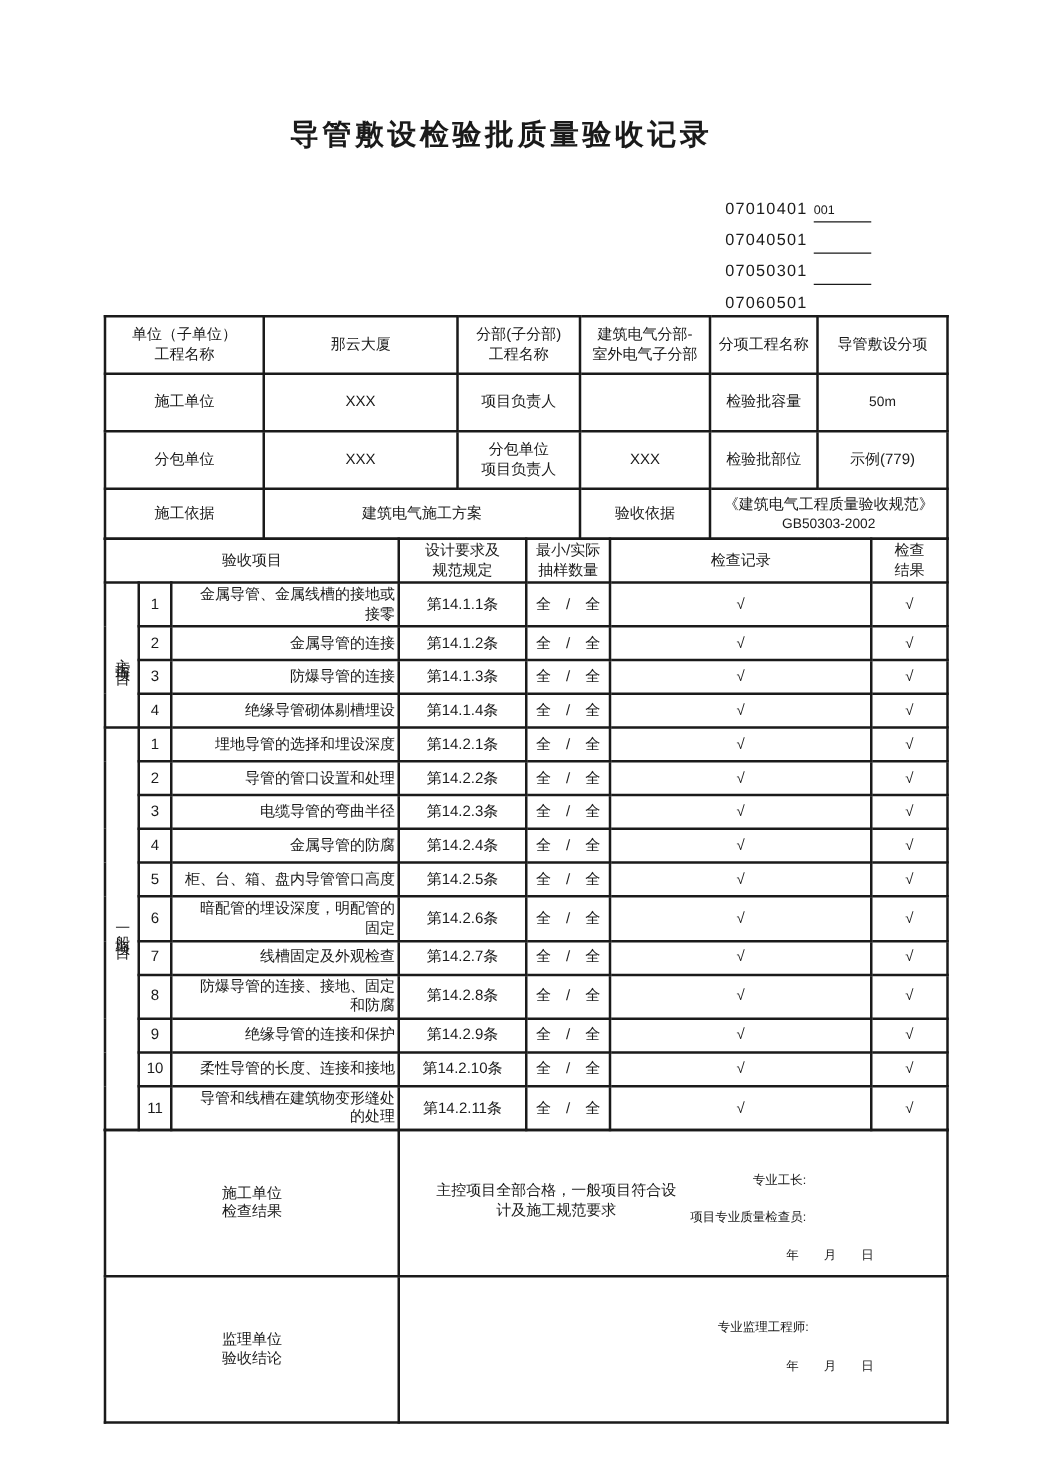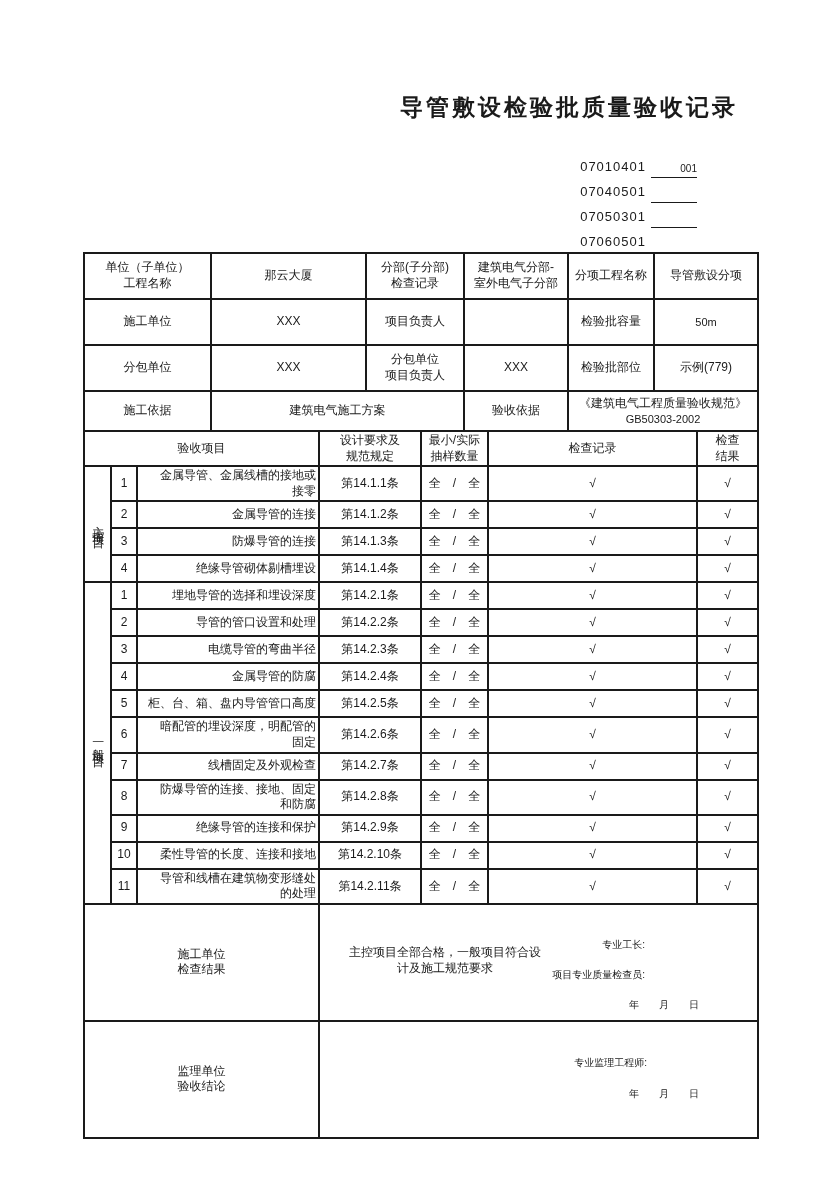--- a/index.html
+++ b/index.html
@@ -4,28 +4,28 @@
 <style>
   *{margin:0;padding:0;box-sizing:border-box}
   html,body{background:#fff}
   body{
     width:838px;height:1186px;position:relative;
     font-family:"Liberation Sans","DejaVu Sans",sans-serif;
     color:#1a1a1a;
   }
   .title{
     position:absolute;top:92px;left:64px;width:674px;
-    text-align:right;font-size:23px;font-weight:bold;letter-spacing:3px;
+    text-align:center;font-size:23px;font-weight:bold;letter-spacing:3px;
     white-space:pre-line;
   }
   .codes{position:absolute;top:136px;left:0;width:697px;text-align:right}
   .code-row{height:25px;line-height:22px;font-size:13px;letter-spacing:1px}
   .code-entry{
     display:inline-block;width:46px;margin-left:5px;
-    border-bottom:1px solid #1a1a1a;text-align:right;
+    border-bottom:1px solid #1a1a1a;text-align:left;
     font-size:10px;letter-spacing:0;vertical-align:bottom;height:18px;line-height:18px;margin-top:24px;
   }
   .sheet{position:absolute;top:252px;left:83px;width:674px}
   table{border-collapse:collapse;table-layout:fixed;width:674px}
   .t2,.t3{margin-top:-2px}
   td{
     border:2px solid #1a1a1a;font-size:12px;line-height:1.3;
     text-align:center;vertical-align:middle;
     white-space:pre-line;padding:1px 2px;overflow:hidden;
   }
@@ -70,21 +70,21 @@
         <col style="width:104px">
         <col style="width:86px">
         <col style="width:104px">
       </colgroup>
     <tbody>
         <tr class="r46">
       <td>单位（子单位）
 工程名称</td>
       <td>那云大厦</td>
       <td>分部(子分部)
-检查记录</td>
+工程名称</td>
       <td>建筑电气分部-
 室外电气子分部</td>
       <td>分项工程名称</td>
       <td>导管敷设分项</td>
     </tr>
     <tr class="r46">
       <td>施工单位</td>
       <td>XXX</td>
       <td>项目负责人</td>
       <td></td>

